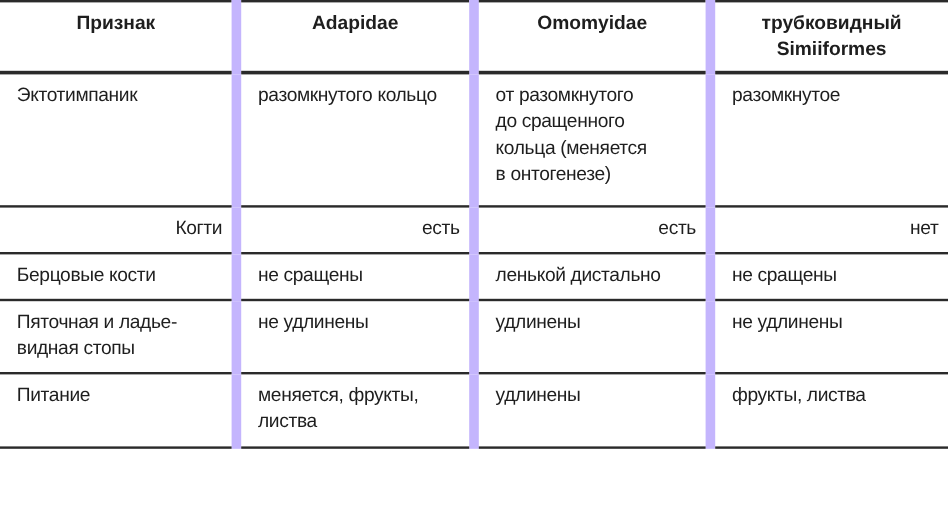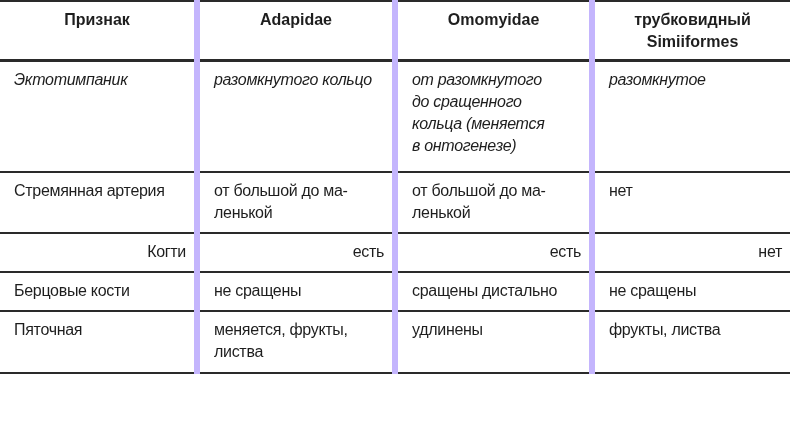--- a/index.html
+++ b/index.html
@@ -21,21 +21,21 @@
       top: 0;
       width: 790px;
       border-collapse: collapse;
       table-layout: fixed;
     }
     .table col.c0 { width: 197px; }
     .table col.c1 { width: 198px; }
     .table col.c2 { width: 197px; }
     .table col.c3 { width: 198px; }
     .table th, .table td {
-      border-left: 6px solid #c4b5fd;
+      border-left: 8px solid #c4b5fd;
       border-bottom: 2px solid #2a2a2a;
       vertical-align: top;
       padding: 0;
       font-size: 16px;
       line-height: 22px;
       letter-spacing: -0.3px;
     }
     .table th:first-child, .table td:first-child { border-left: none; }
     .table thead tr { border-top: 2px solid #2a2a2a; }
     .table th {
@@ -46,21 +46,21 @@
       box-sizing: border-box;
       font-size: 16px;
       letter-spacing: 0;
       border-bottom: 3px solid #2a2a2a;
     }
     .table td {
       padding: 7px 8px 6px 14px;
       text-align: left;
     }
     .cell-text { display: block; white-space: pre-line; }
-    tr.r0 td { height: 96px; font-style: italic; }
+    tr.r0 td { height: 96px; }
     tr.r1 td { height: 46px; }
     tr.r2 td { height: 24px; text-align: right; }
     tr.r3 td { height: 24px; }
     tr.r4 td { height: 46px; }
     tr.r5 td { height: 47px; }
   </style>
 </head>
 <body>
 
 <table class="table">
@@ -98,36 +98,20 @@
       <td>
           <span class="cell-text">от разомкнутого
 до сращенного
 кольца (меняется
 в онтогенезе)</span>
         </td>
       <td>
           <span class="cell-text">разомкнутое</span>
         </td>
     </tr>
-    <tr class="r1">
-      <td>
-          <span class="cell-text">Стремянная артерия</span>
-        </td>
-      <td>
-          <span class="cell-text">от большой до ма-
-ленькой</span>
-        </td>
-      <td>
-          <span class="cell-text">от большой до ма-
-ленькой</span>
-        </td>
-      <td>
-          <span class="cell-text">нет</span>
-        </td>
-    </tr>
     <tr class="r2">
       <td>
           <span class="cell-text">Когти</span>
         </td>
       <td>
           <span class="cell-text">есть</span>
         </td>
       <td>
           <span class="cell-text">есть</span>
         </td>
@@ -136,29 +120,44 @@
         </td>
     </tr>
     <tr class="r3">
       <td>
           <span class="cell-text">Берцовые кости</span>
         </td>
       <td>
           <span class="cell-text">не сращены</span>
         </td>
       <td>
-          <span class="cell-text">сращены дистально</span>
+          <span class="cell-text">ленькой дистально</span>
         </td>
       <td>
           <span class="cell-text">не сращены</span>
         </td>
     </tr>
+    <tr class="r4">
+      <td>
+          <span class="cell-text">Пяточная и ладье-
+видная стопы</span>
+        </td>
+      <td>
+          <span class="cell-text">не удлинены</span>
+        </td>
+      <td>
+          <span class="cell-text">удлинены</span>
+        </td>
+      <td>
+          <span class="cell-text">не удлинены</span>
+        </td>
+    </tr>
     <tr class="r5">
       <td>
-          <span class="cell-text">Пяточная</span>
+          <span class="cell-text">Питание</span>
         </td>
       <td>
           <span class="cell-text">меняется, фрукты,
 листва</span>
         </td>
       <td>
           <span class="cell-text">удлинены</span>
         </td>
       <td>
           <span class="cell-text">фрукты, листва</span>

